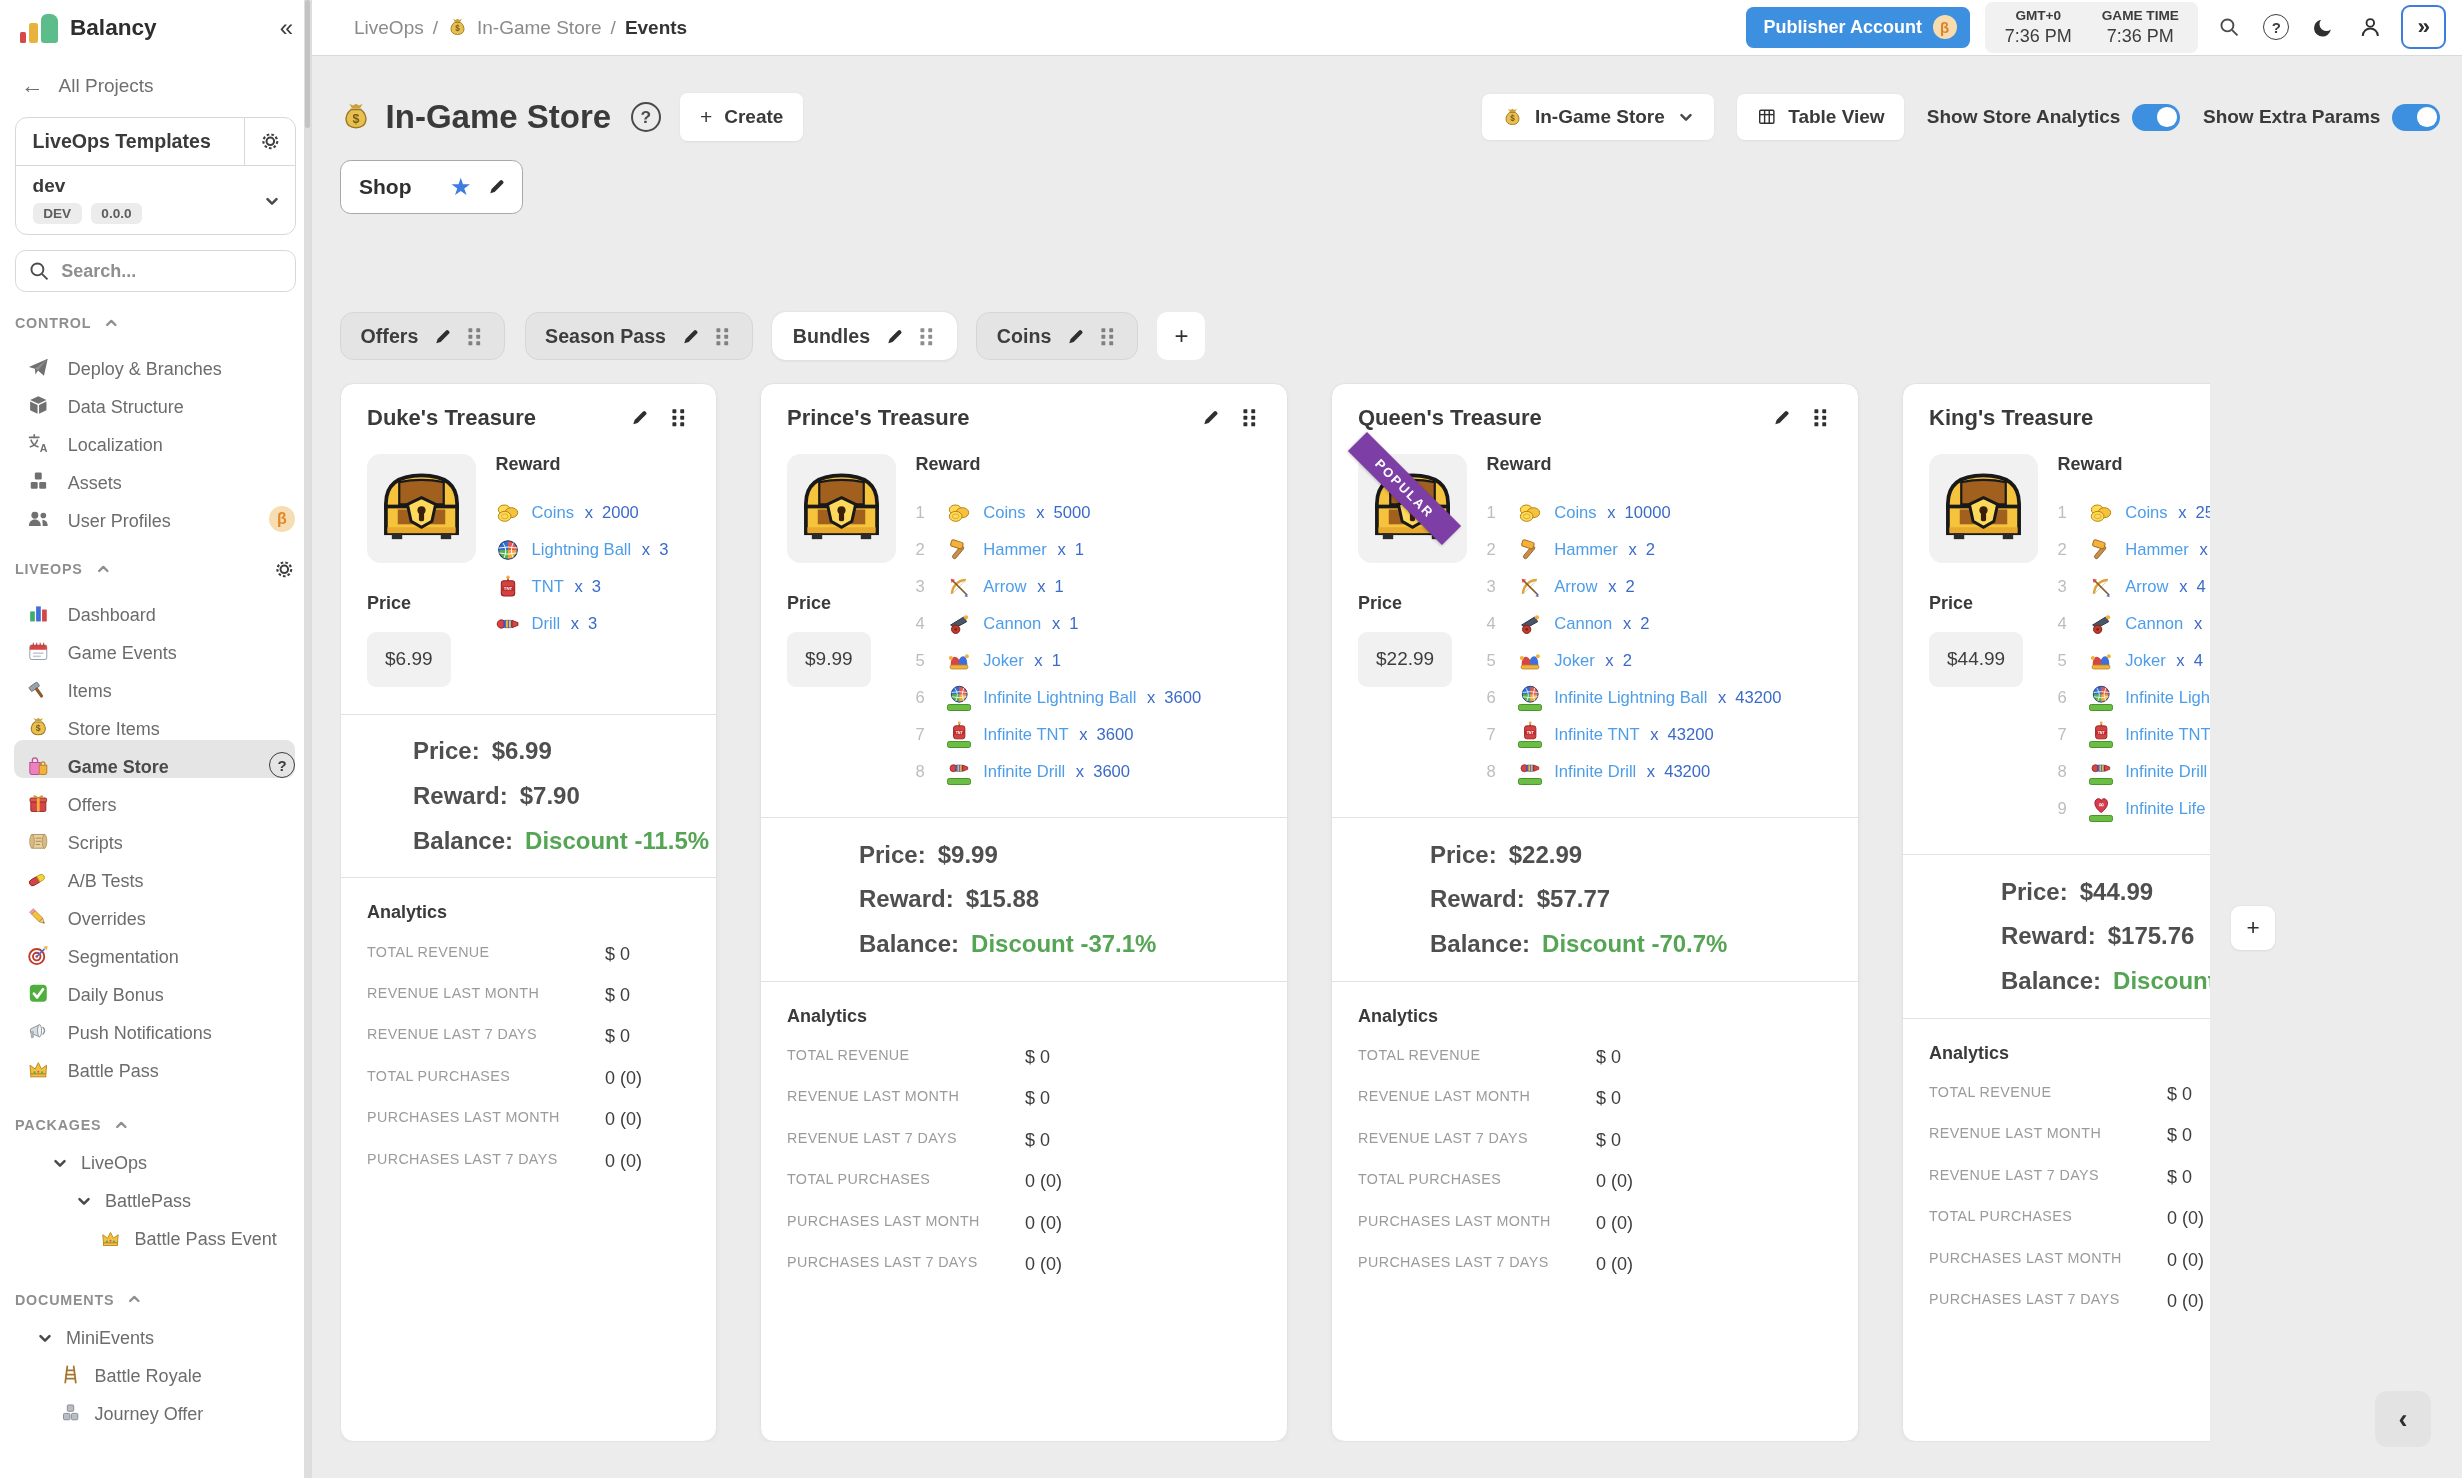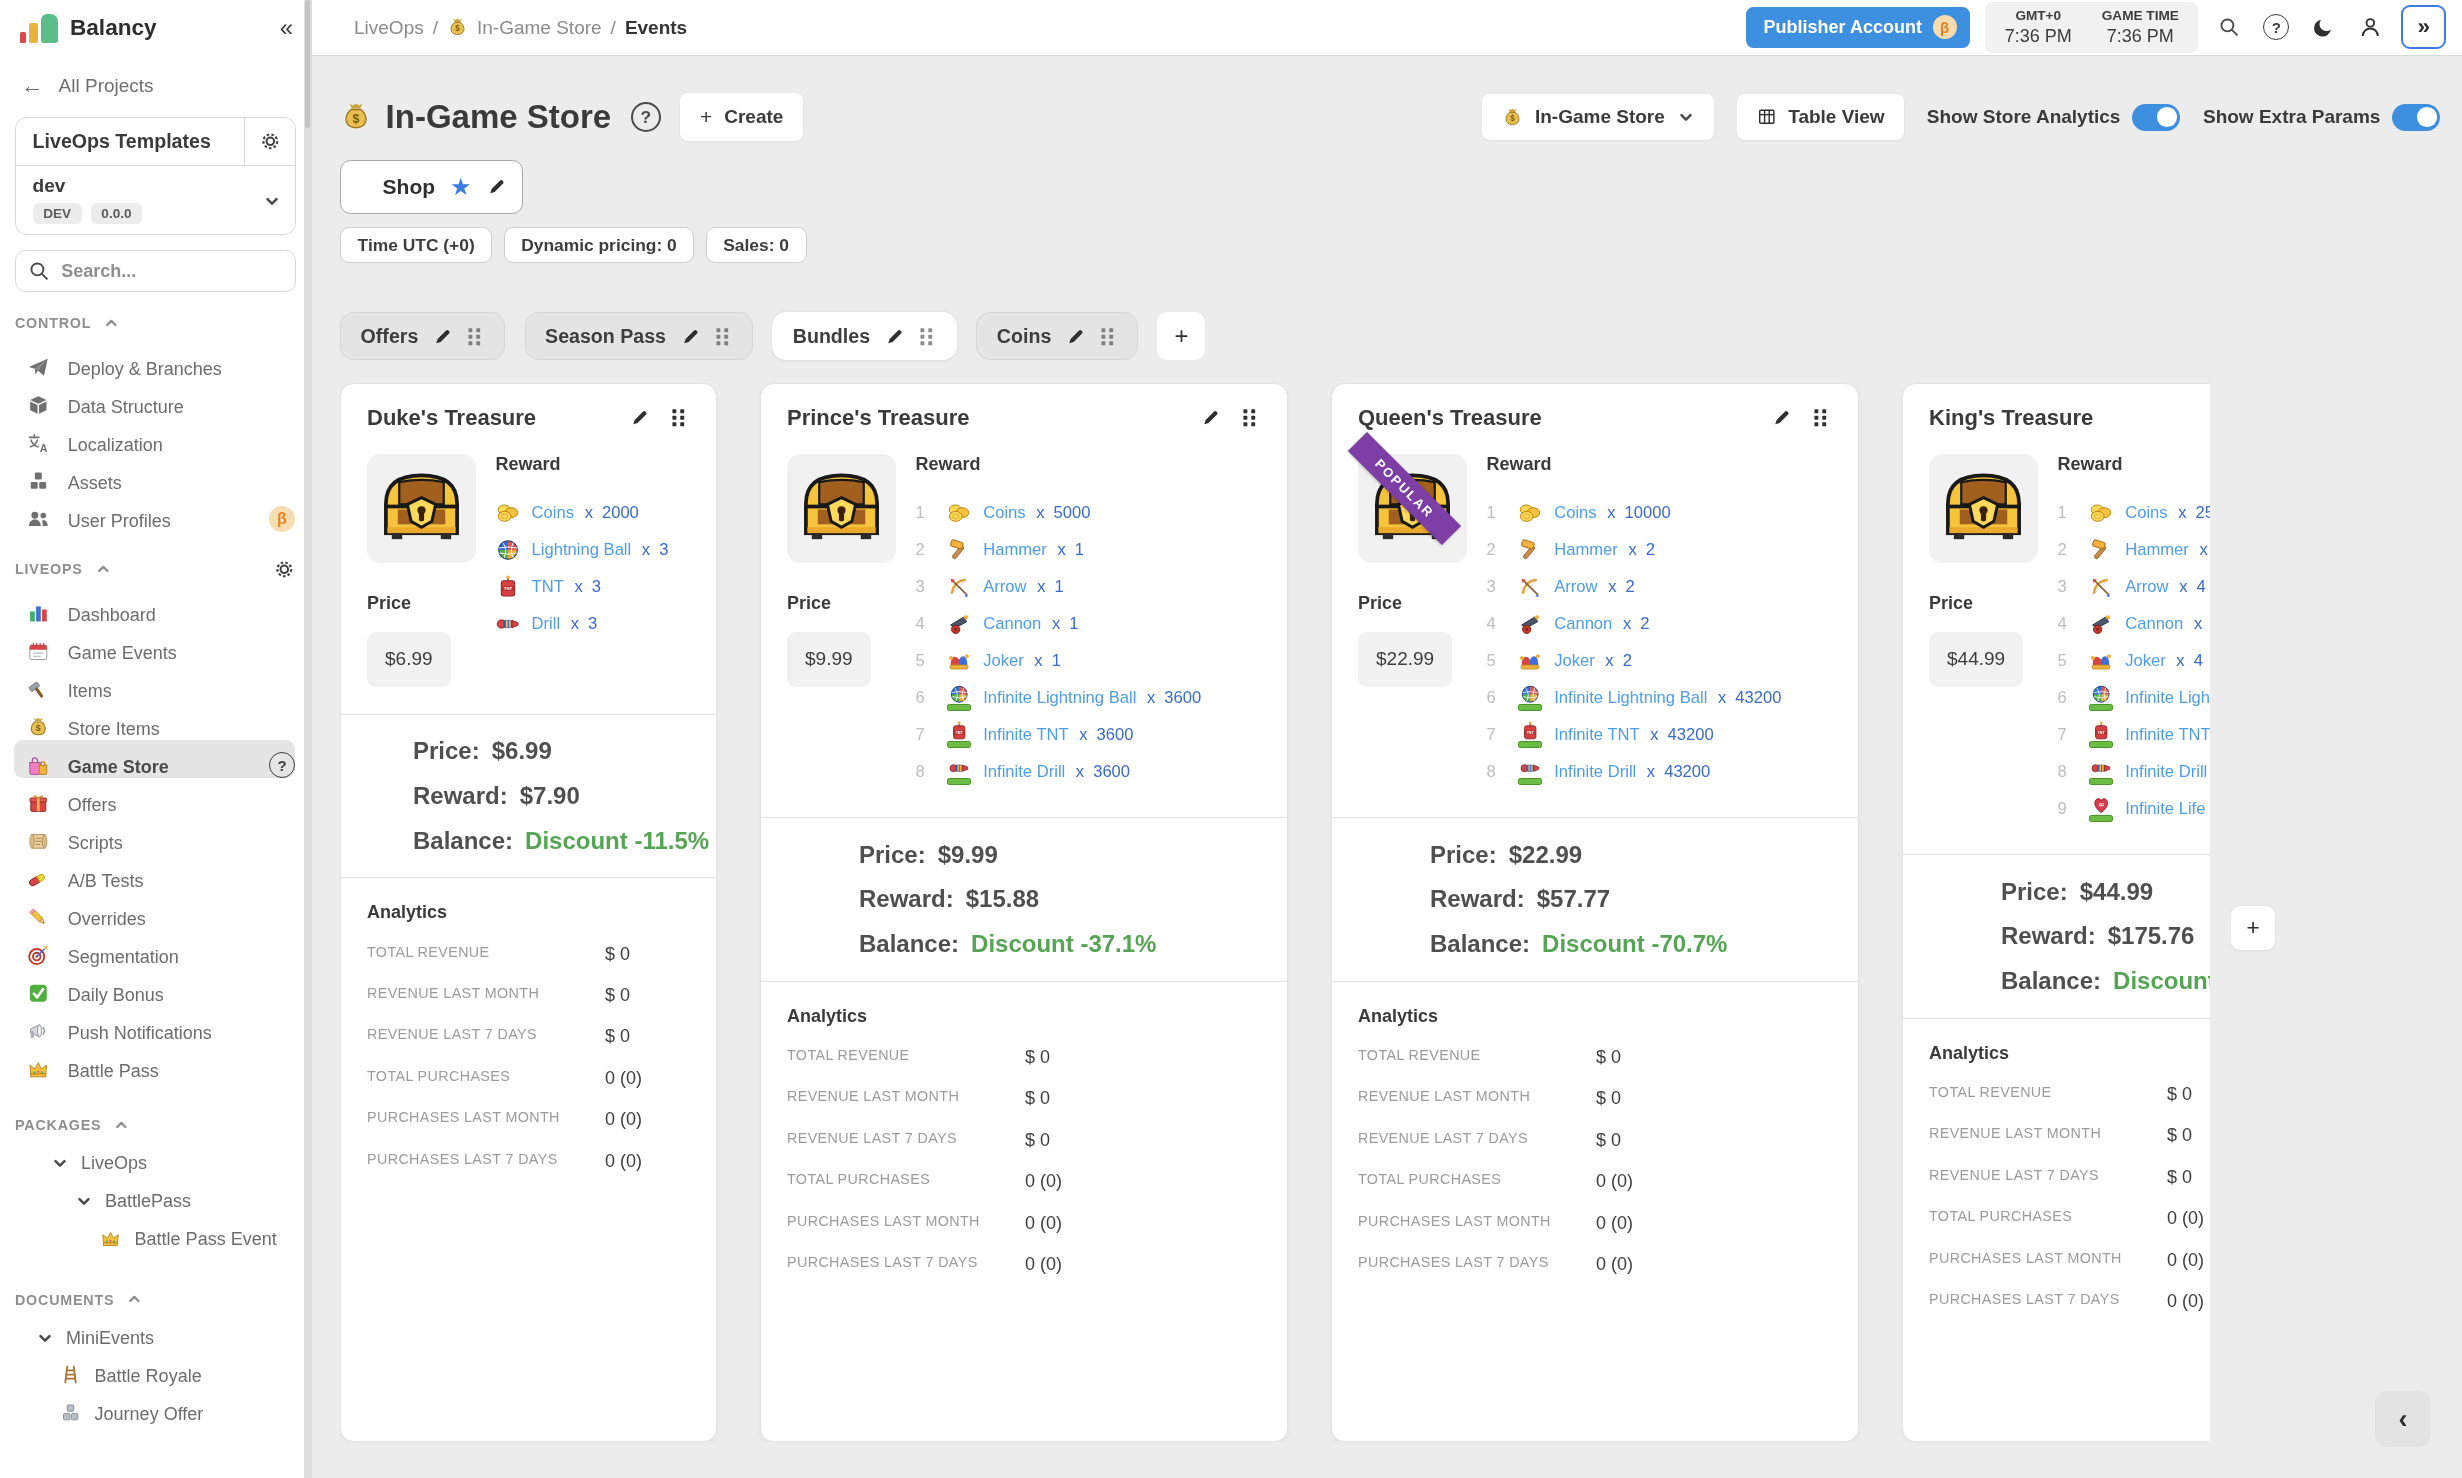--- a/index.html
+++ b/index.html
@@ -63,21 +63,21 @@
   .main { position:absolute; left:312px; top:57px; width:2151px; height:1422px; background:#ececec; }
   .title-row { position:absolute; left:28px; top:30px; right:22.6px; height:60px; display:flex; align-items:center; }
   .page-title-wrap { display:flex; align-items:center; gap:13.6px; flex:1; }
   .page-title { font-size:33px; font-weight:bold; color:#3a3a3a; }
   .title-help { width:30px; height:30px; border:2.3px solid #4a4a4a; border-radius:50%; font-size:17.4px; font-weight:bold; color:#4a4a4a; display:flex; align-items:center; justify-content:center; margin:0 6px; }
   .btn-white { background:#fff; border:none; border-radius:7.5px; font-family:inherit; font-size:19px; font-weight:bold; color:#3a3a3a; padding:12px 19.6px; display:flex; align-items:center; gap:12px; cursor:pointer; box-shadow:0 0.8px 2.3px rgba(0,0,0,0.06); }
   .right-controls { display:flex; align-items:center; gap:22.6px; }
   .toggle-group { display:flex; align-items:center; gap:12px; font-size:19px; font-weight:bold; color:#3a3a3a; }
   .toggle { width:48px; height:27px; border-radius:13.6px; background:#3d8fe0; position:relative; cursor:pointer; }
   .toggle .knob { position:absolute; right:3.8px; top:3.8px; width:19.6px; height:19.6px; border-radius:50%; background:#fff; }
-  .shop-box { position:absolute; left:28px; top:103px; width:183px; height:54px; background:#fff; border:1.9px solid #a8a8a8; border-radius:10.6px; display:flex; align-items:center; padding:0 15px 0 18px; gap:15px;text-align:right; }
+  .shop-box { position:absolute; left:28px; top:103px; width:183px; height:54px; background:#fff; border:1.9px solid #a8a8a8; border-radius:10.6px; display:flex; align-items:center; padding:0 15px 0 18px; gap:15px; }
   .shop-name { font-size:21px; font-weight:bold; color:#2f2f2f; flex:1; }
   .shop-star { color:#3d7de0; font-size:24px; cursor:pointer; }
   .pills-row { position:absolute; left:28px; top:170px; display:flex; gap:11.3px; }
   .pill { background:#fff; border:1.5px solid #cdcdcd; border-radius:9px; height:36px; display:flex; align-items:center; padding:0 16.6px; font-size:17.4px; font-weight:bold; color:#3d3d3d; cursor:pointer; white-space:nowrap; }
   .tabs-row { position:absolute; left:28px; top:255px; display:flex; gap:19.6px; align-items:center; }
   .tab { height:48px; border-radius:13.6px; background:#e4e4e4; border:1.1px solid #d6d6d6; display:flex; align-items:center; gap:15px; padding:0 19.6px; font-size:19.6px; font-weight:bold; color:#3d3d3d; cursor:pointer; white-space:nowrap; }
   .tab.active { background:#fff; border-color:#fff; box-shadow:0 0.8px 3px rgba(0,0,0,0.08); }
   .tab .ic { width:18px; height:18px; }
   .add-sq { width:48px; height:48px; background:#fff; border:none; border-radius:10.6px; font-size:24px; color:#2f2f2f; display:flex; align-items:center; justify-content:center; cursor:pointer; }
 
@@ -623,25 +623,20 @@
   <div class="shop-box">
     <span class="shop-name">Shop</span>
     <span class="shop-star">★</span>
     <span class="ic-pencil" style="width:20.4px;height:20.4px;display:inline-block;">
         <svg viewBox="0 0 36 36" width="19.6" height="19.6" fill="#2f2f2f">
           <path d="M6 30 L8.5 22 L24 6.5 A3 3 0 0 1 28.3 6.5 L29.5 7.7 A3 3 0 0 1 29.5 12 L14 27.5 Z"></path>
         </svg>
       </span>
   </div>
 
-  <div class="pills-row" id="pills-row">
-      <button class="pill">Time UTC (+0)</button>
-      <button class="pill">Dynamic pricing: 0</button>
-      <button class="pill">Sales: 0</button>
-    </div>
 
   <div class="tabs-row" id="tabs-row">
       <div class="tab">
         <span>Offers</span>
         <span class="ic">
           <svg viewBox="0 0 36 36" width="19.6" height="19.6" fill="#2f2f2f">
             <path d="M6 30 L8.5 22 L24 6.5 A3 3 0 0 1 28.3 6.5 L29.5 7.7 A3 3 0 0 1 29.5 12 L14 27.5 Z"></path>
           </svg>
         </span>
         <span class="ic" style="opacity: 0.55;">

